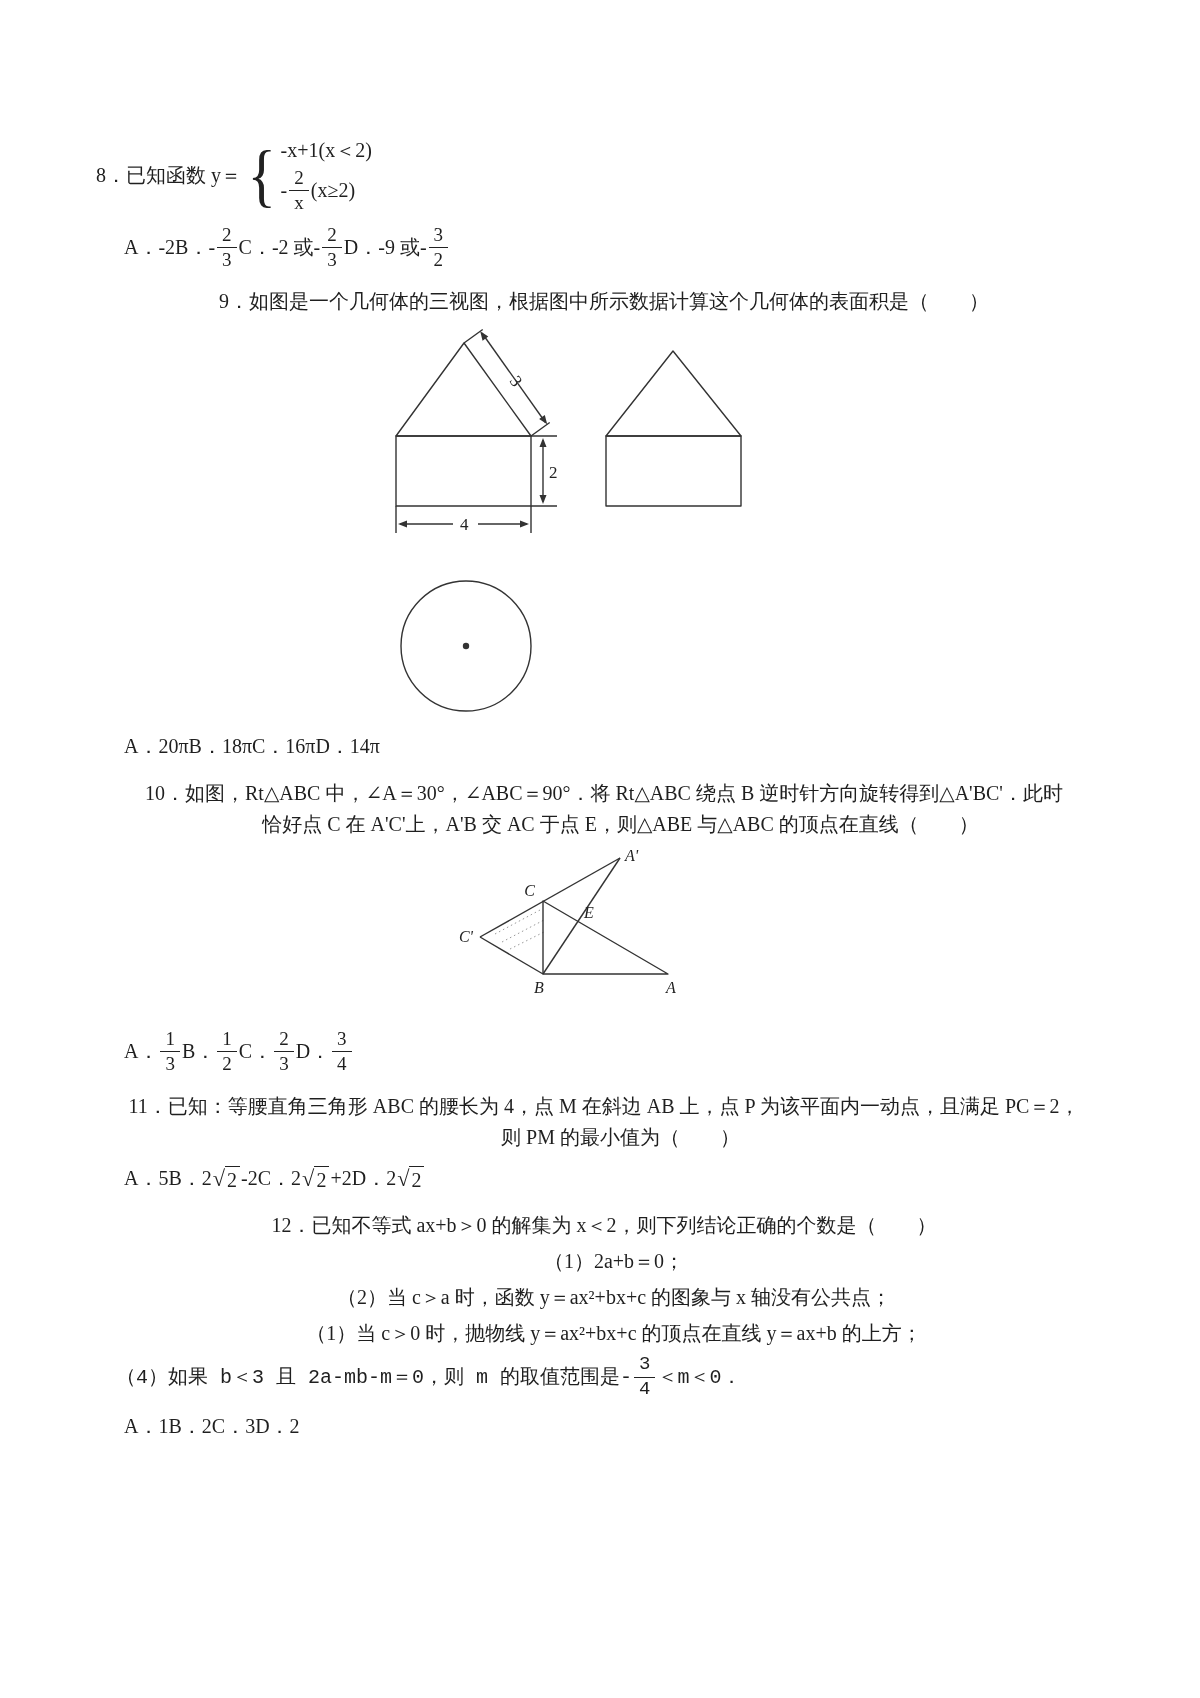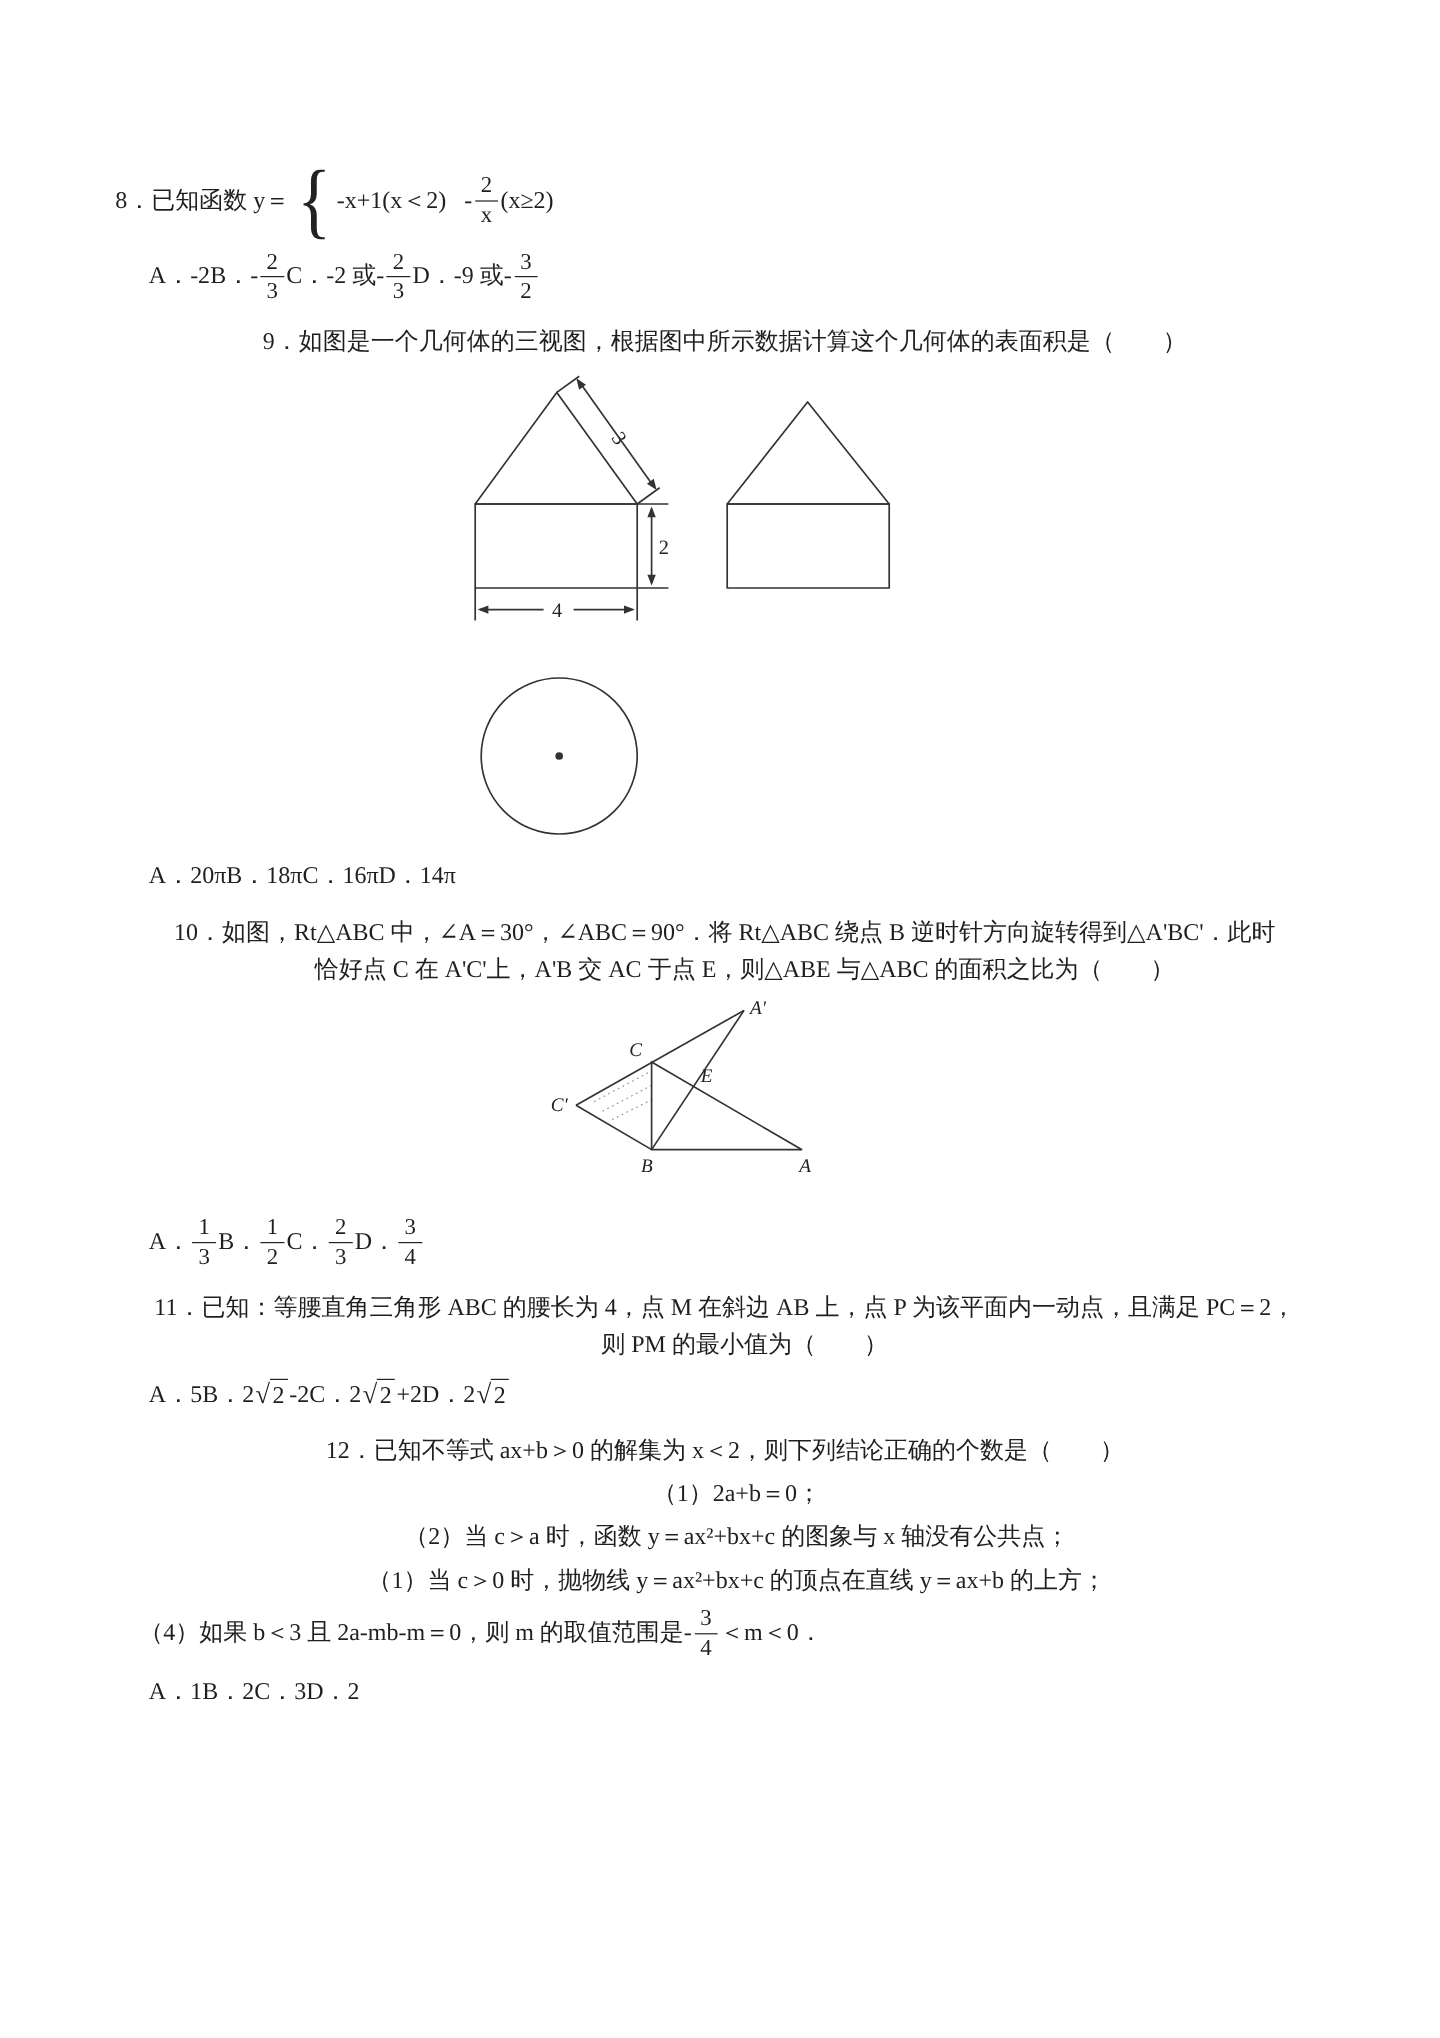--- a/index.html
+++ b/index.html
@@ -18,29 +18,29 @@
   .frac { display:inline-flex; flex-direction:column; align-items:center; vertical-align:middle; margin:0 2px; font-size:19px; }
   .frac .num { display:block; padding:0 5px 1px 5px; border-bottom:1.6px solid #222; line-height:1.15; }
   .frac .den { display:block; padding:1px 5px 0 5px; line-height:1.15; }
   
   .sqrt { display:inline-flex; align-items:flex-start; margin:0 1px; }
   .sqrt .rsign { font-size:1.12em; line-height:1.1; transform:translateY(1px); }
   .sqrt .rad { border-top:1.7px solid #222; padding:1px 3px 0 2px; line-height:1.2; }
   
   .formula-row { display:flex; align-items:center; margin-bottom:6px; white-space:nowrap; }
   .brace { font-size:70px; font-weight:300; line-height:0.85; transform:scaleX(0.85); margin:0 2px 0 4px; color:#222; }
-  .cases { display:inline-flex; flex-direction:row; gap:15px; margin-right:10px; }
+  .cases { display:inline-flex; flex-direction:column; gap:4px; margin-right:10px; }
   .case-line { display:inline-flex; align-items:center; line-height:1.25; }
   .q-block { margin-bottom:10px; }
   .svg-block { display:block; }
   .q9-svg { margin:4px 0 2px 235px; }
   .q10-svg { margin:6px 0 4px 344px; }
   .items { margin-left:20px; }
   .items .qline { margin:5px 0; }
-  .item-flex { display:flex; align-items:center; white-space:nowrap; margin:5px 0; }
+  .item-flex { display:flex; align-items:center; white-space:nowrap; margin:5px 0;font-family:Liberation Mono, monospace; }
   svg text { font-family:"Liberation Serif","DejaVu Serif",serif; fill:#222; }
   .vlabel { font-style:italic; }
 </style>
 </head>
 <body>
 
 <div class="page">
 
   <section class="q-block">
     <div class="formula-row">
@@ -127,21 +127,21 @@
     <div class="opt-row">
       <span class="opt">A．20π</span>
       <span class="opt">B．18π</span>
       <span class="opt">C．16π</span>
       <span class="opt">D．14π</span>
     </div>
   </section>
 
   <section class="q-block">
     <div class="qline">10．如图，Rt△ABC 中，∠A＝30°，∠ABC＝90°．将 Rt△ABC 绕点 B 逆时针方向旋转得到△A'BC'．此时</div>
-    <div class="qline indent">恰好点 C 在 A'C'上，A'B 交 AC 于点 E，则△ABE 与△ABC 的面积之比为（　　）</div>
+    <div class="qline indent">恰好点 C 在 A'C'上，A'B 交 AC 于点 E，则△ABE 与△ABC 的顶点在直线（　　）</div>
 
     <svg class="svg-block q10-svg" width="280" height="172" viewBox="0 0 280 172">
       <g stroke="#999" stroke-width="1" stroke-dasharray="1.5,3" fill="none">
         <path d="M55,88 L100,64 M62,96 L104,74 M70,103 L106,85"></path>
       </g>
       <g stroke="#333" stroke-width="1.4" fill="none" stroke-linejoin="round">
         <path d="M103,128 L228,128 L103,55 Z"></path>
         <path d="M103,128 L180,12"></path>
         <path d="M40,91 L180,12"></path>
         <path d="M40,91 L103,128"></path>

